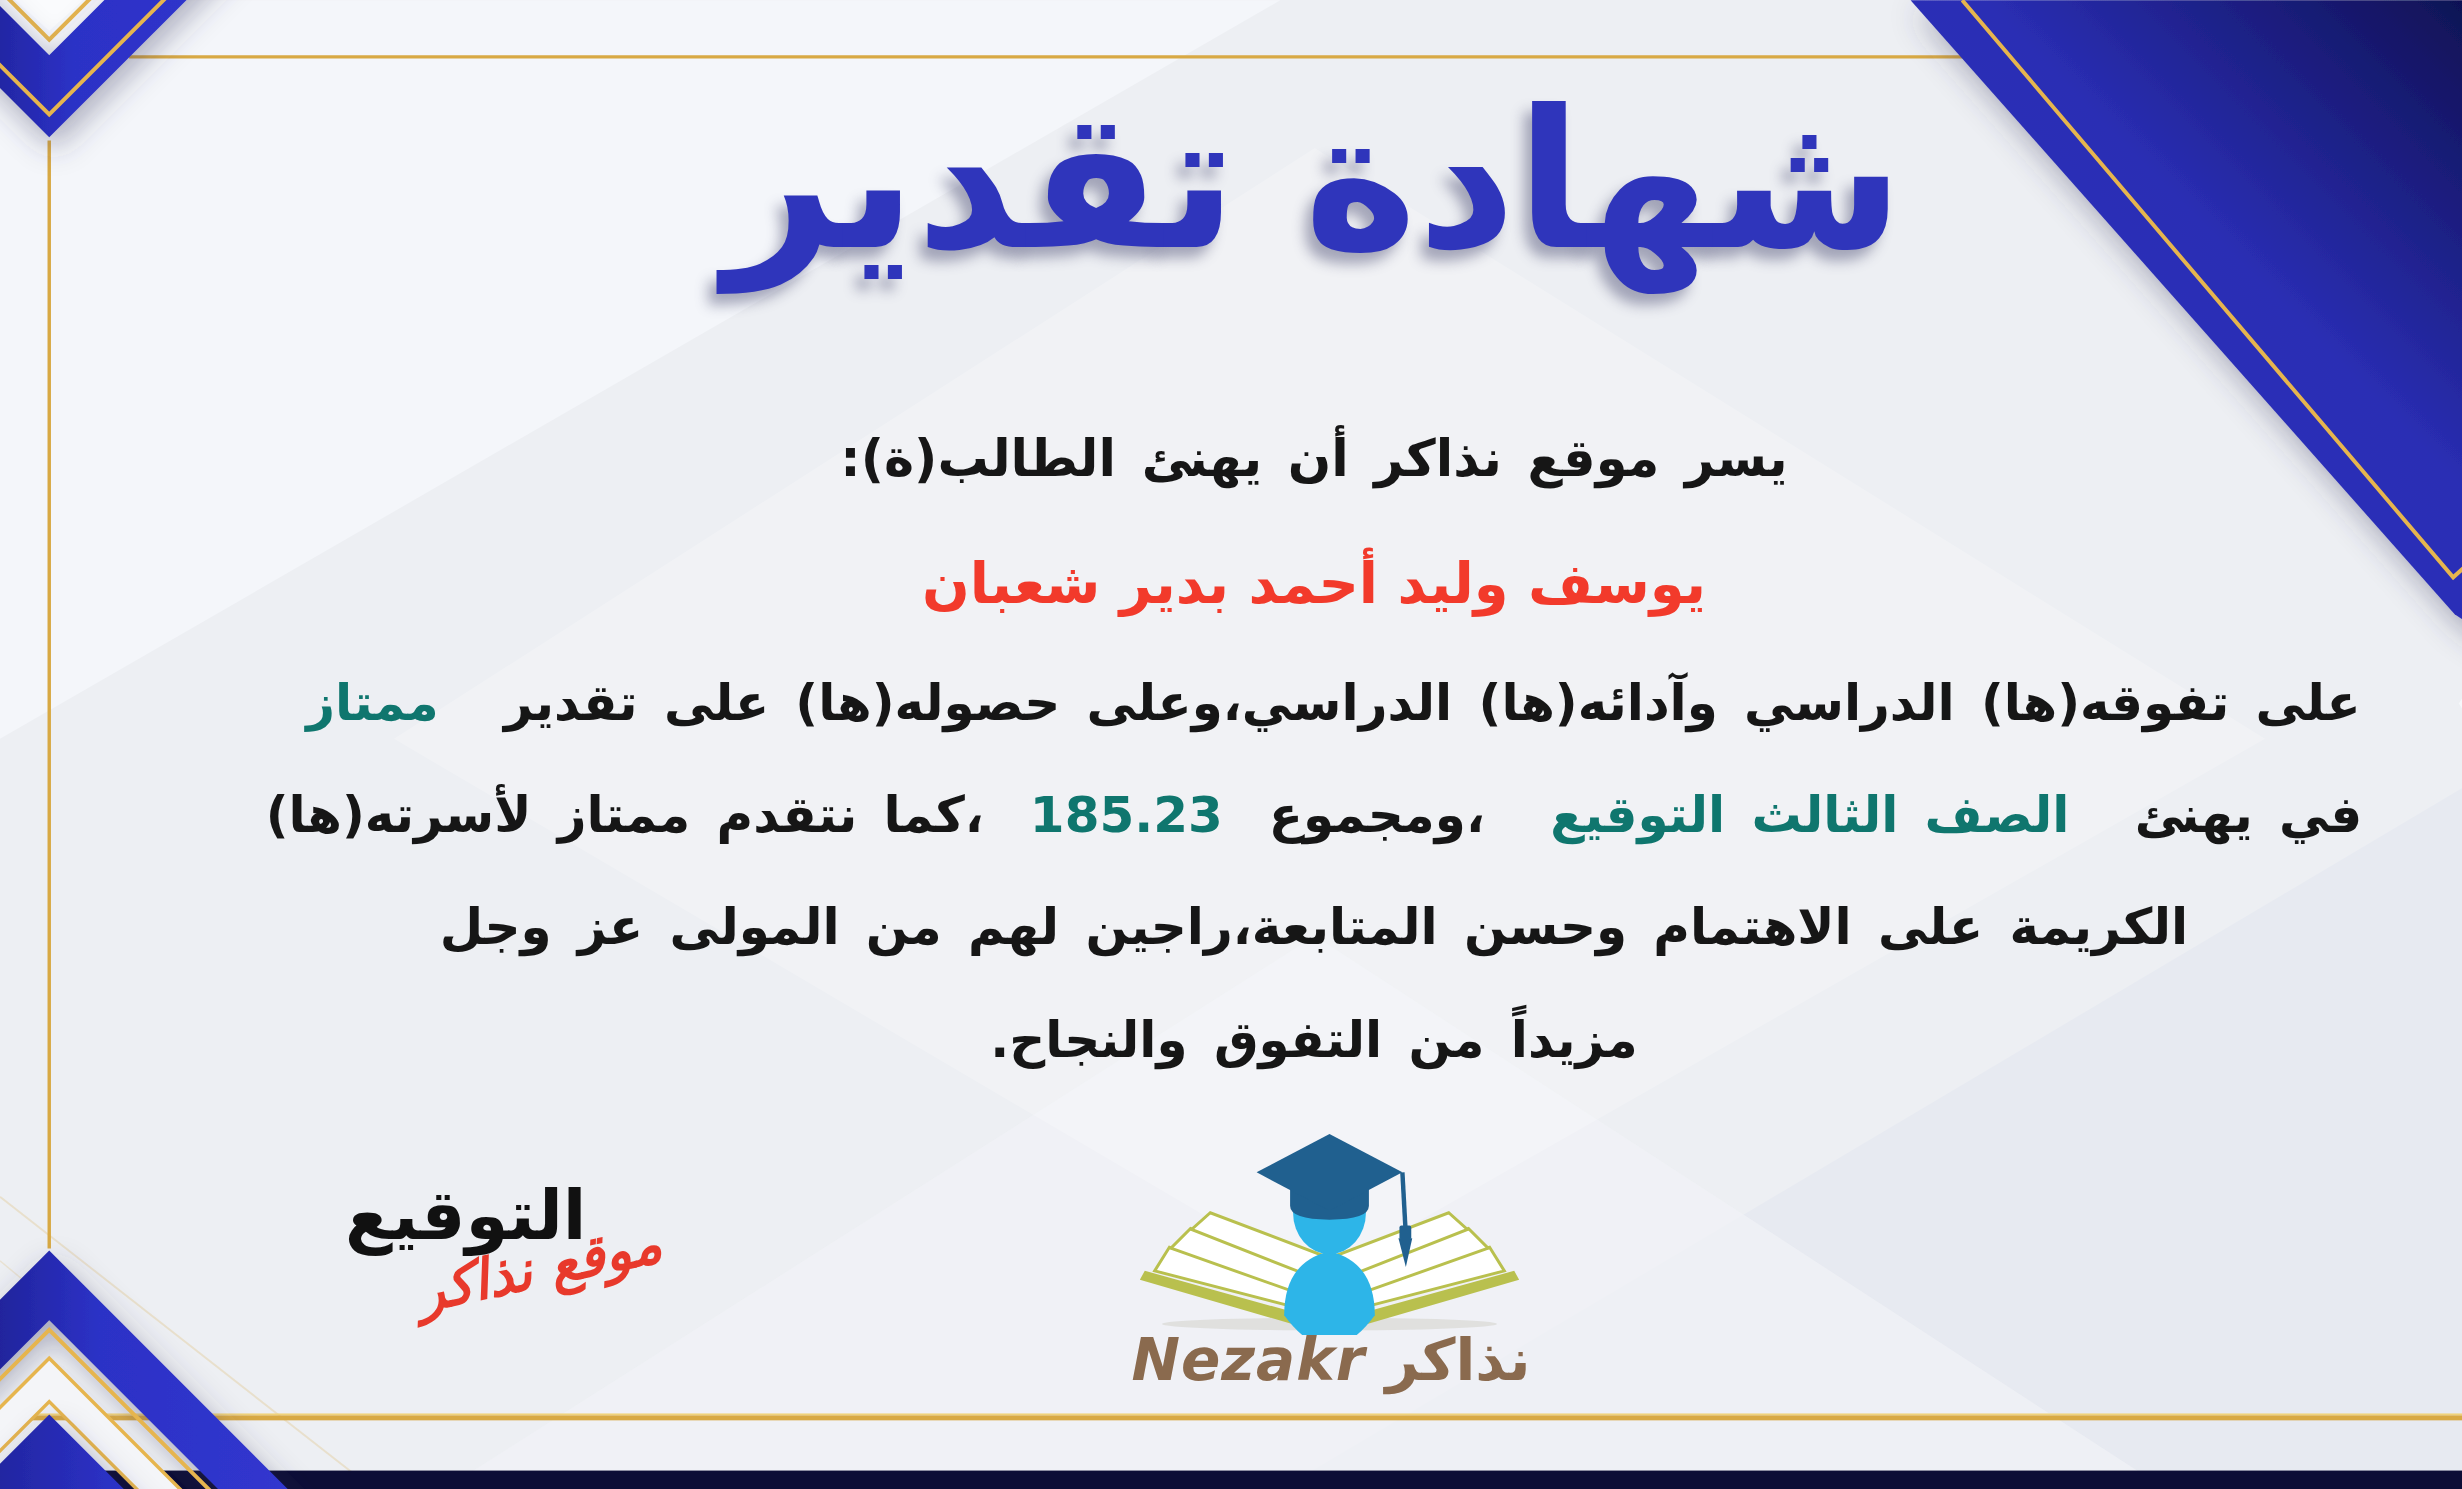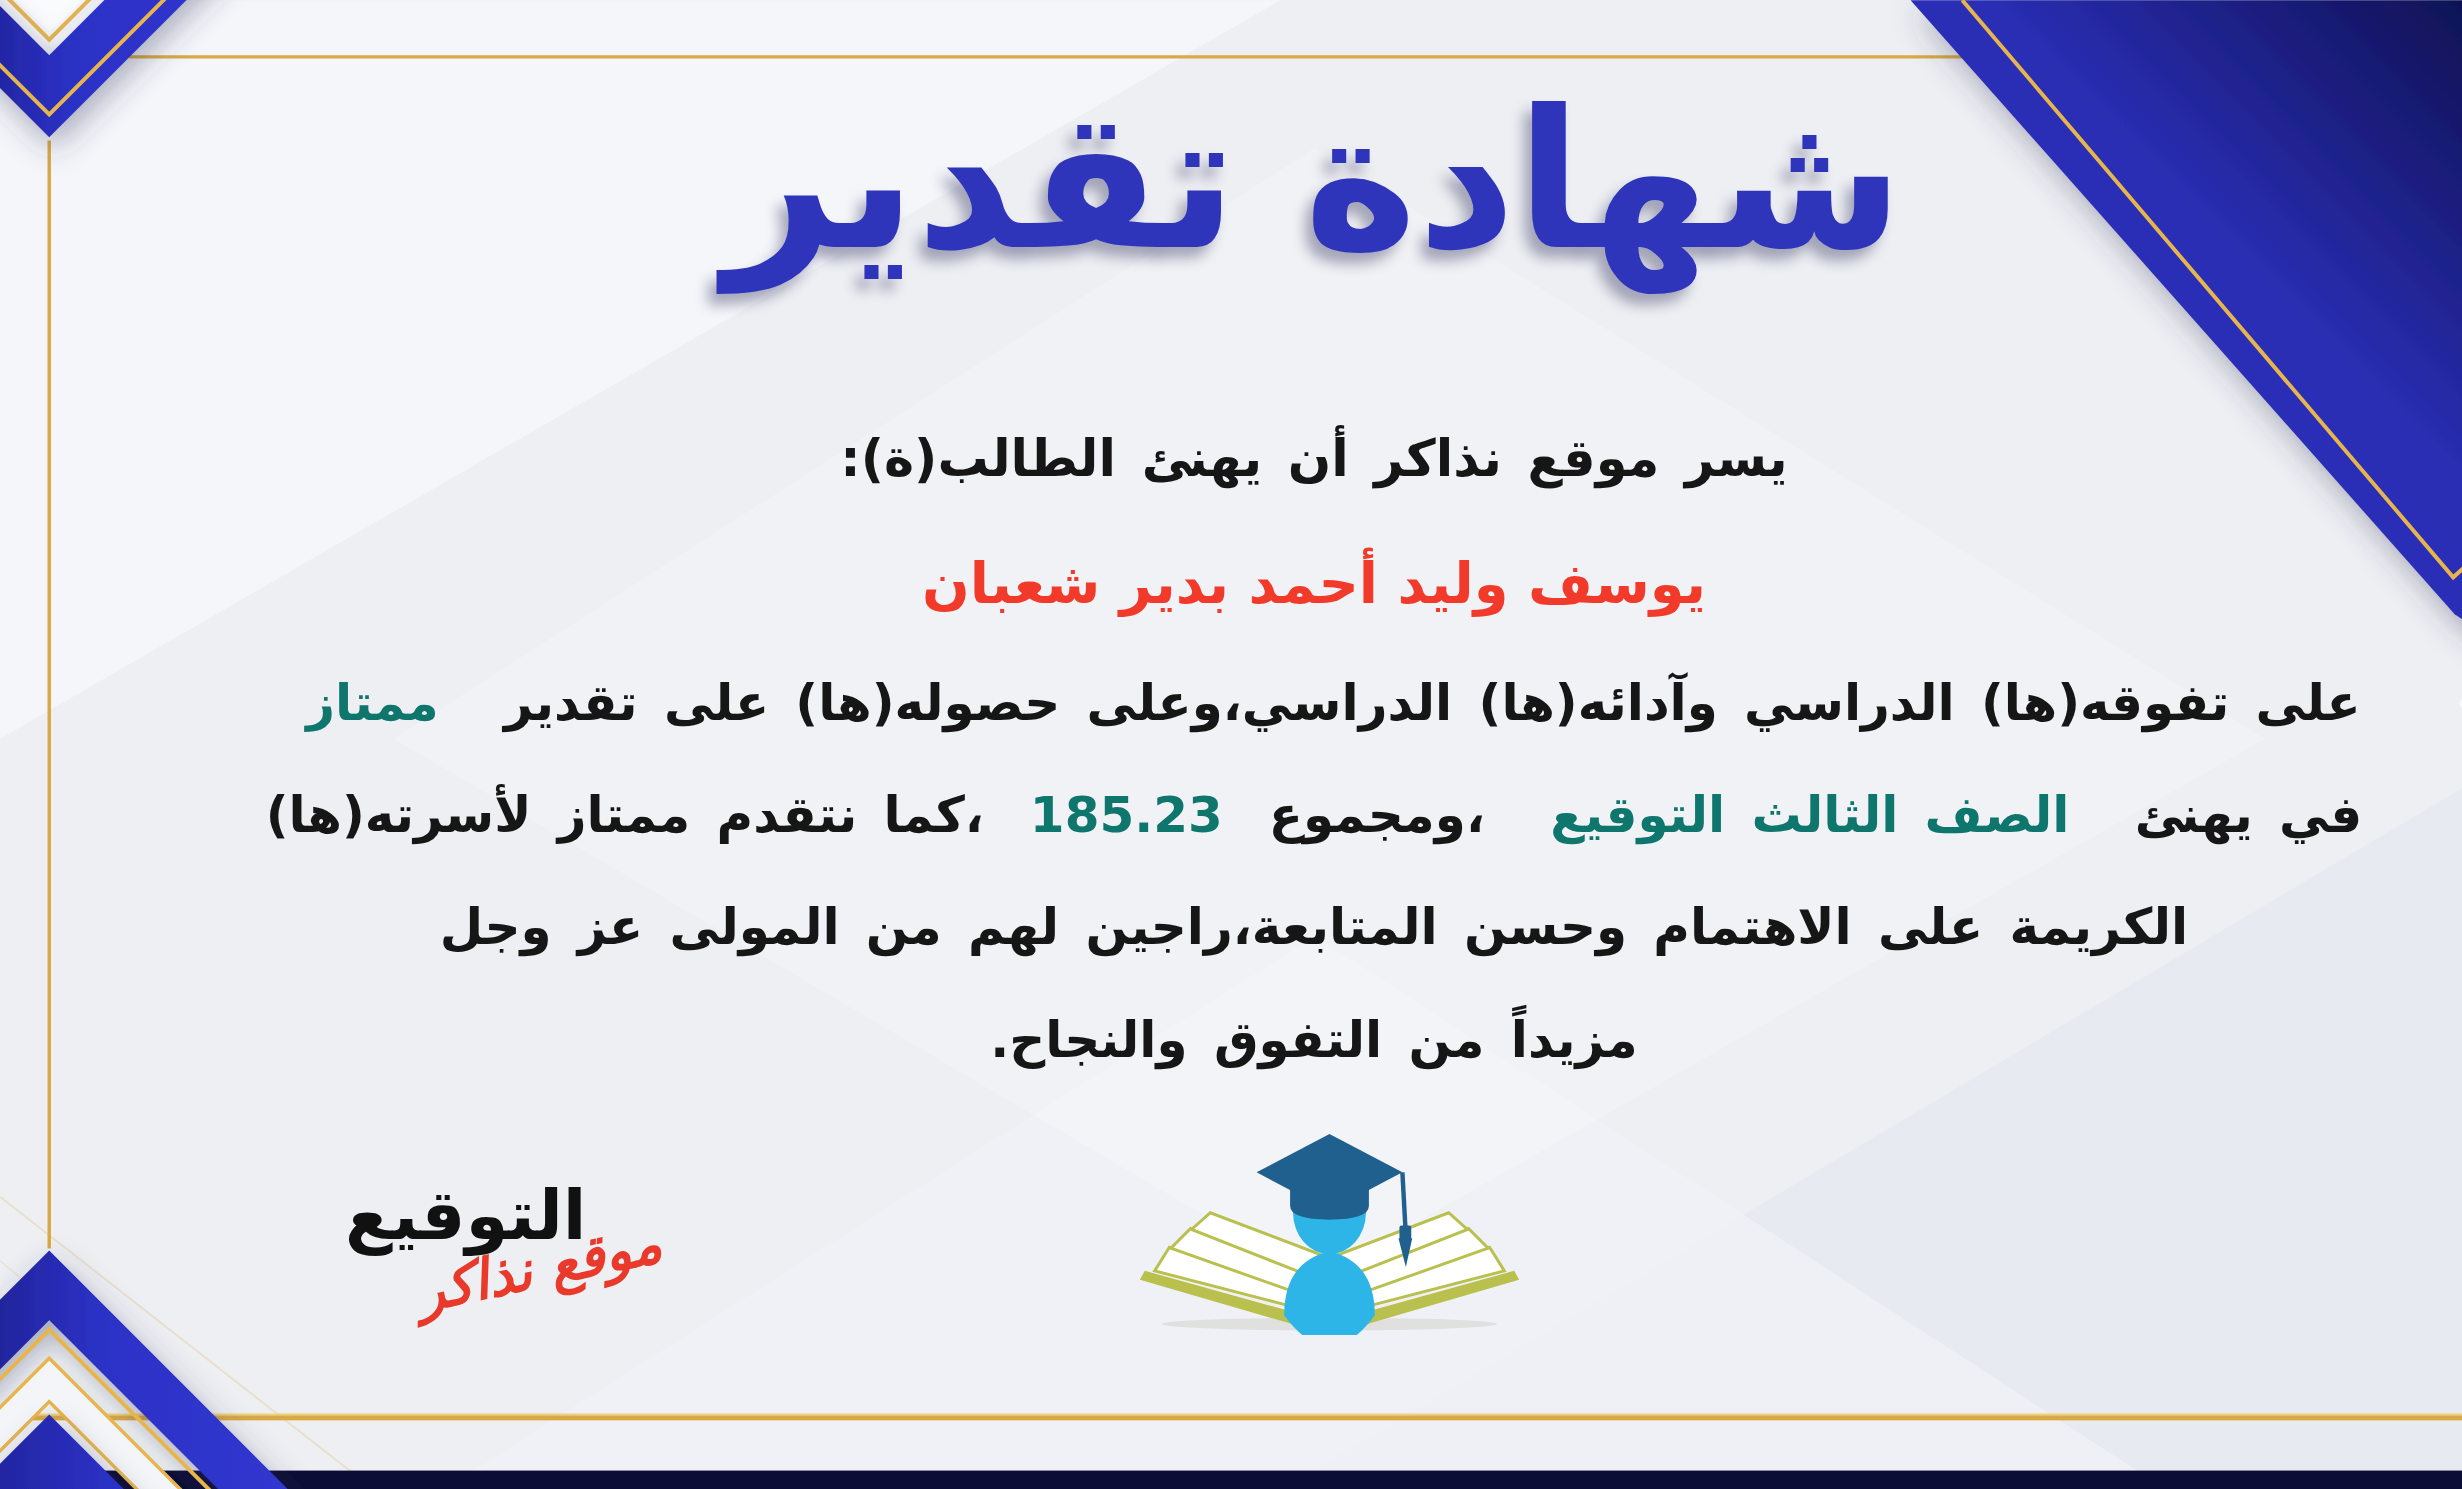--- a/index.html
+++ b/index.html
@@ -150,14 +150,18 @@
       <ellipse cx="470" cy="182" rx="74" ry="84" fill="#2db5e8"></ellipse>
       <g fill="#20608f">
         <path d="M390,118 L550,118 L550,168 Q550,196 470,196 Q390,196 390,168 Z"></path>
         <polygon points="470,22 618,100 470,178 322,100"></polygon>
         <path d="M618,100 L624,210" stroke="#20608f" stroke-width="9" fill="none"></path>
         <rect x="612" y="208" width="24" height="28" rx="4"></rect>
         <polygon points="610,234 638,234 625,292"></polygon>
       </g>
     </g>
   </svg>
+  <div class="logo-text">
+    <span lang="ar">نذاكر</span>
+    <span class="latin">Nezakr</span>
+  </div>
 </div>
 
 
 </body></html>

